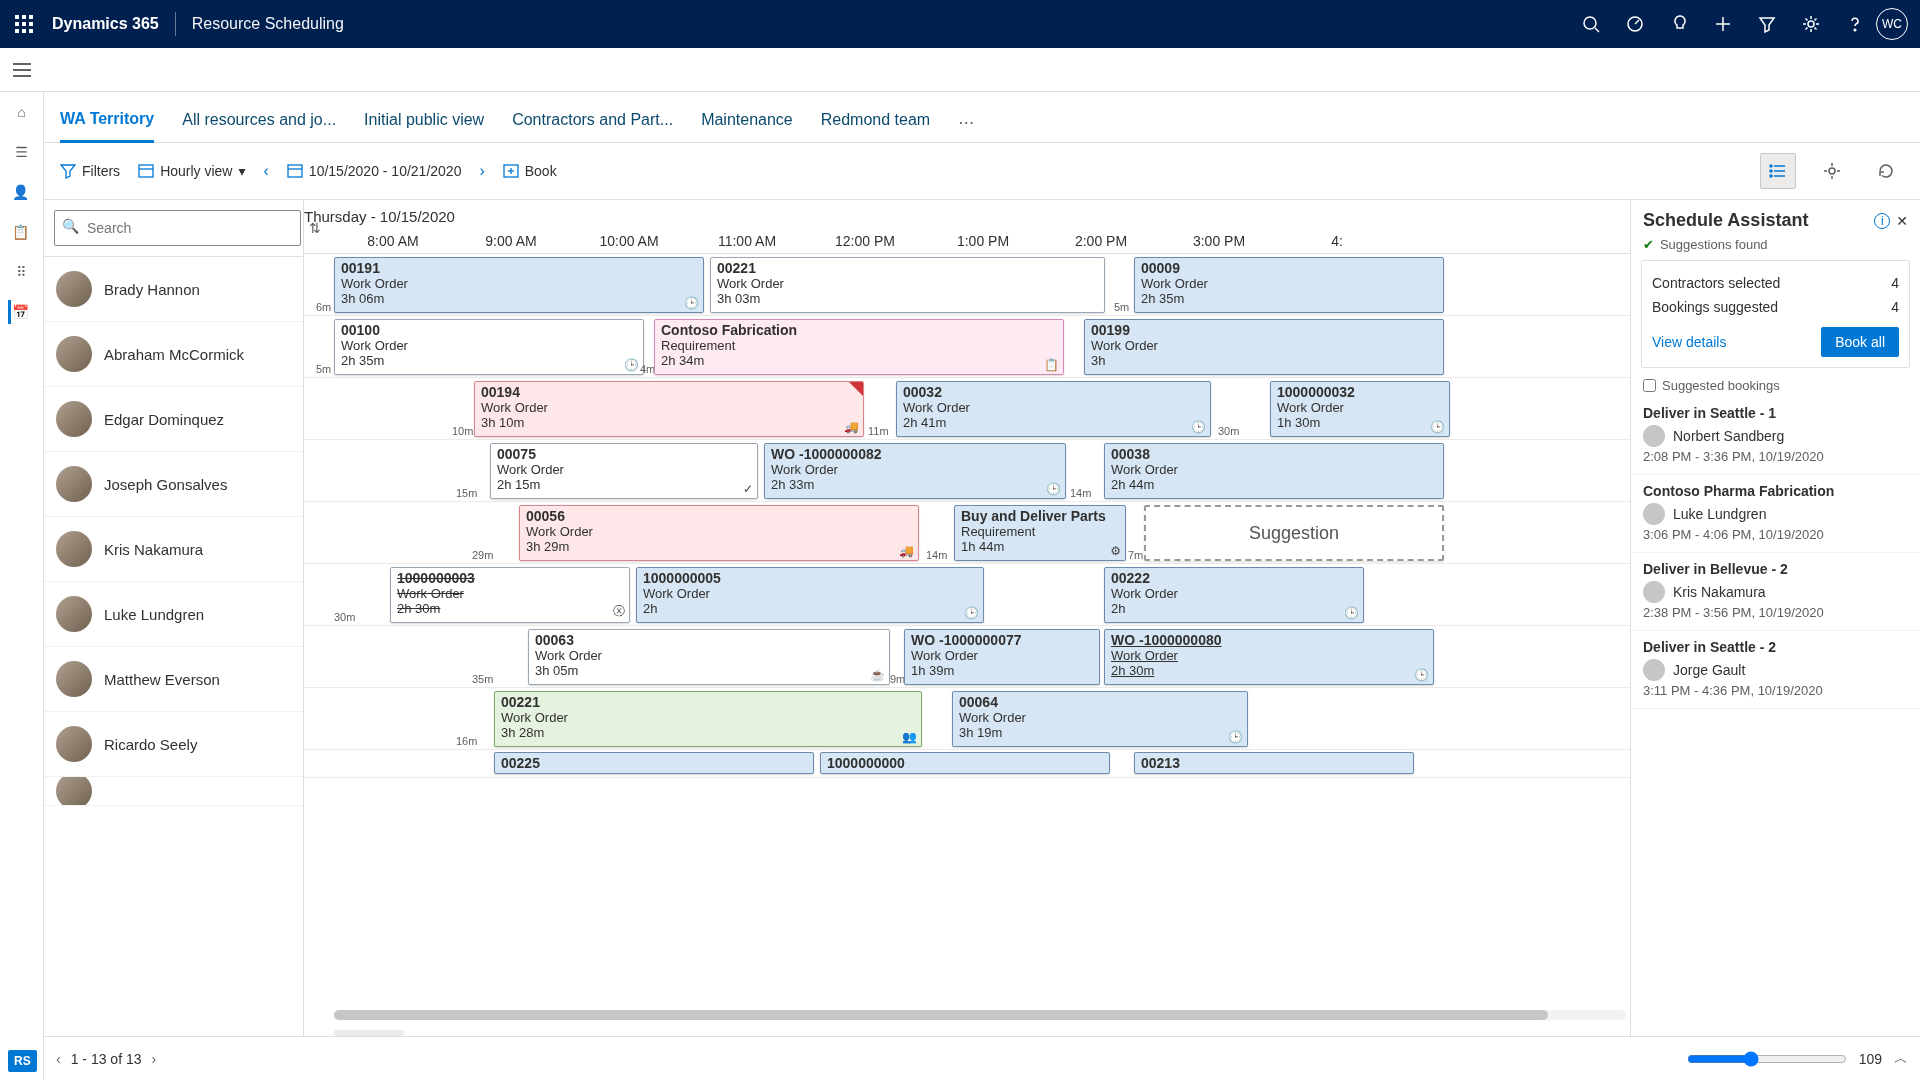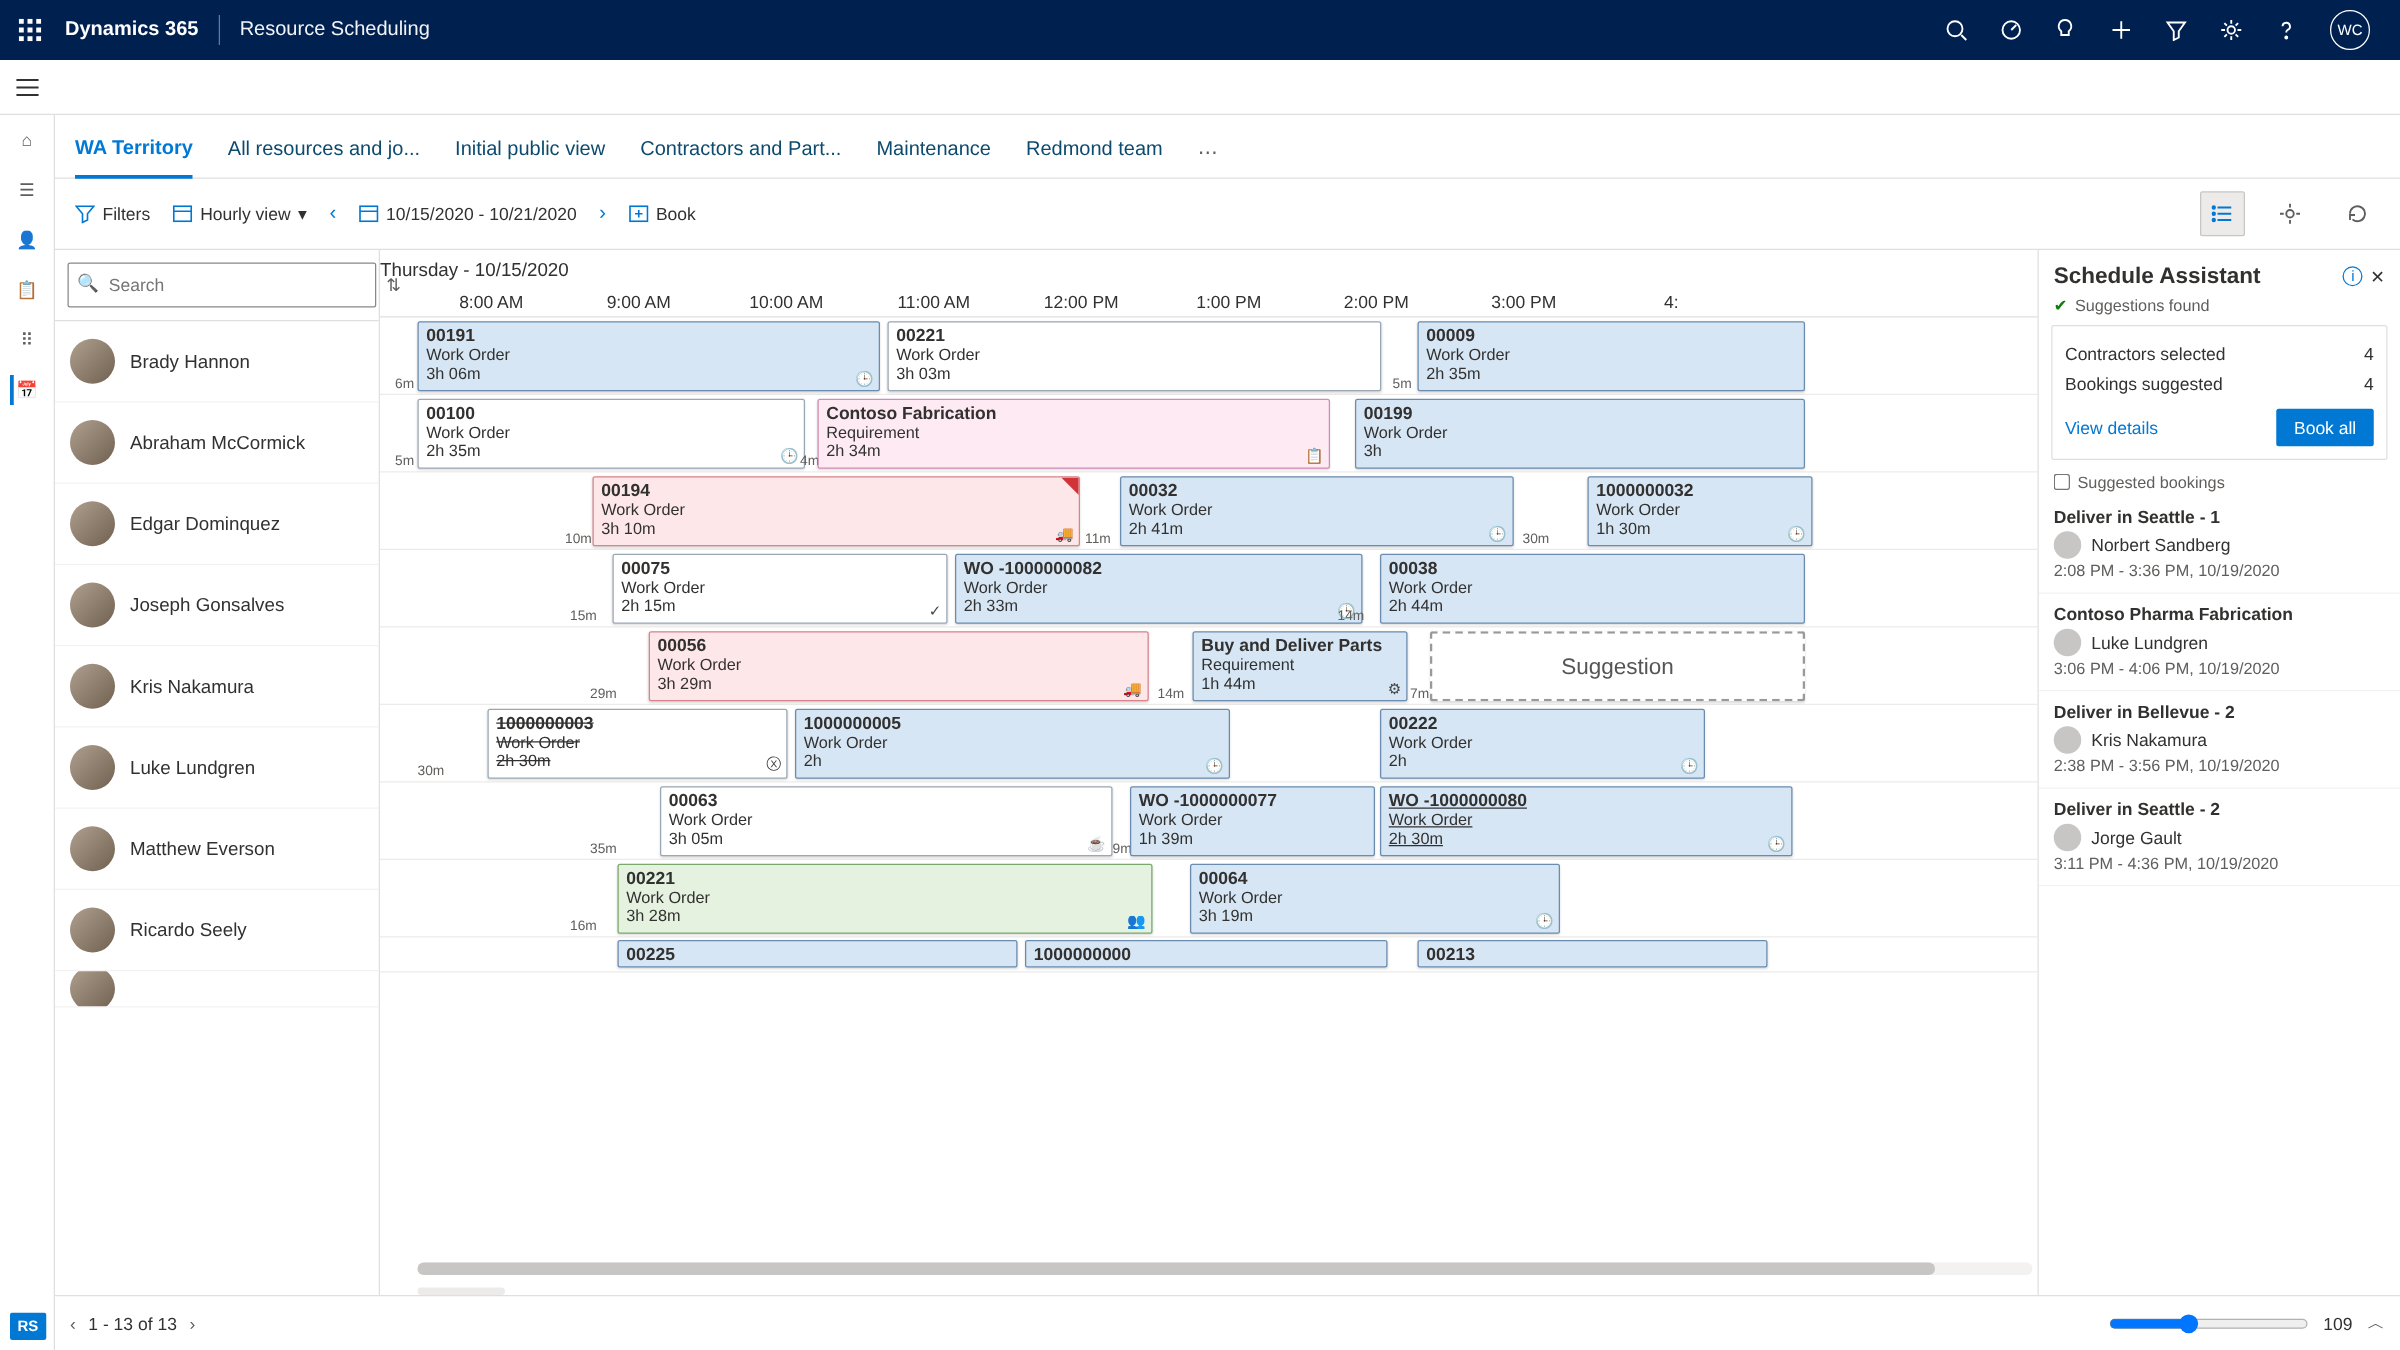--- a/index.html
+++ b/index.html
@@ -6,21 +6,21 @@
 body { font-family: "Segoe UI", Arial, sans-serif; font-size: 14px; color: #323130; background: #fff; overflow: hidden; }
 .app { display: flex; flex-direction: column; height: 100vh; width: 100vw; }
 
 
 .topbar { background: #002050; color: #fff; height: 48px; display: flex; align-items: center; padding: 0 12px; }
 .topbar .waffle { width: 24px; height: 24px; display:flex;align-items:center;justify-content:center; margin-right: 16px; cursor:pointer;}
 .topbar .brand { font-size: 16px; font-weight: 600; margin-right: 16px; }
 .topbar .vbar { width:1px; height:24px; background:rgba(255,255,255,0.4); margin-right:16px;}
 .topbar .app-name { font-size: 16px; opacity:0.95; }
 .topbar .spacer { flex:1; }
-.topbar .tbtn { width:44px; height:48px; display:flex; align-items:center; justify-content:flex-start; cursor:pointer; }
+.topbar .tbtn { width:44px; height:48px; display:flex; align-items:center; justify-content:flex-end; cursor:pointer; }
 .topbar .avatar-circle { width:32px; height:32px; border:1px solid #fff; border-radius:50%; display:flex; align-items:center; justify-content:center; font-size:12px;}
 
 
 .subbar { height:44px; border-bottom:1px solid #e1dfdd; display:flex; align-items:center; }
 .subbar .ham { width:44px; display:flex; justify-content:center; cursor:pointer;}
 
 
 .main { flex:1; display:flex; min-height:0; }
 .leftnav { width:44px; border-right:1px solid #e1dfdd; display:flex; flex-direction:column; align-items:center; padding-top:8px; gap:16px;}
 .leftnav .licon { width:24px; height:24px; display:flex; align-items:center; justify-content:center; cursor:pointer; color:#605e5c;}
@@ -403,21 +403,21 @@
                 </div>
               </div>
               <div class="srow">
                 <div class="gap-label" style="left: 152px;">15m</div>
                 <div class="booking white" style="left: 186px; width: 268px;">
                   <div class="bid">00075</div>
                   <div class="btype">Work Order</div>
                   <div class="bdur">2h 15m</div>
                   <div class="ico">✓</div>
                 </div>
-                <div class="booking " style="left: 460px; width: 326px;">
+                <div class="booking " style="left: 460px; width: 302px;">
                   <div class="bid">WO -1000000082</div>
                   <div class="btype">Work Order</div>
                   <div class="bdur">2h 33m</div>
                   <div class="ico">🕒</div>
                 </div>
                 <div class="gap-label" style="left: 766px;">14m</div>
                 <div class="booking " style="left: 800px; width: 340px;">
                   <div class="bid">00038</div>
                   <div class="btype">Work Order</div>
                   <div class="bdur">2h 44m</div>

